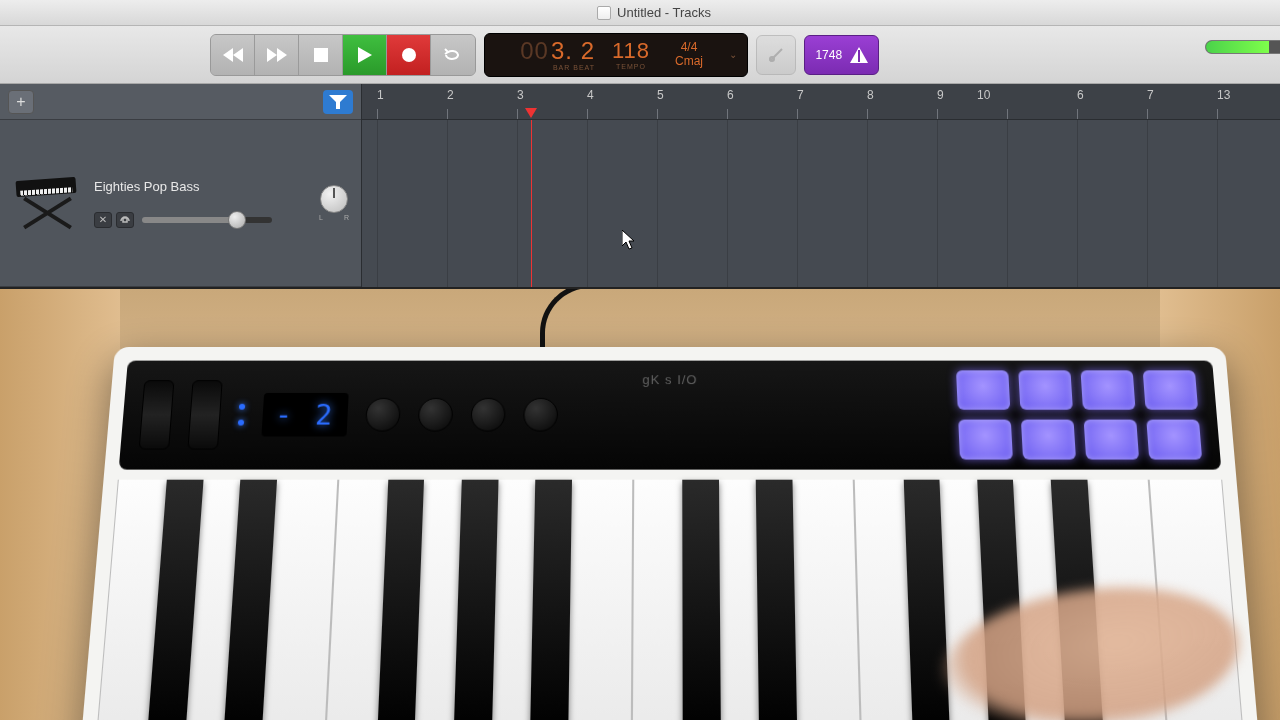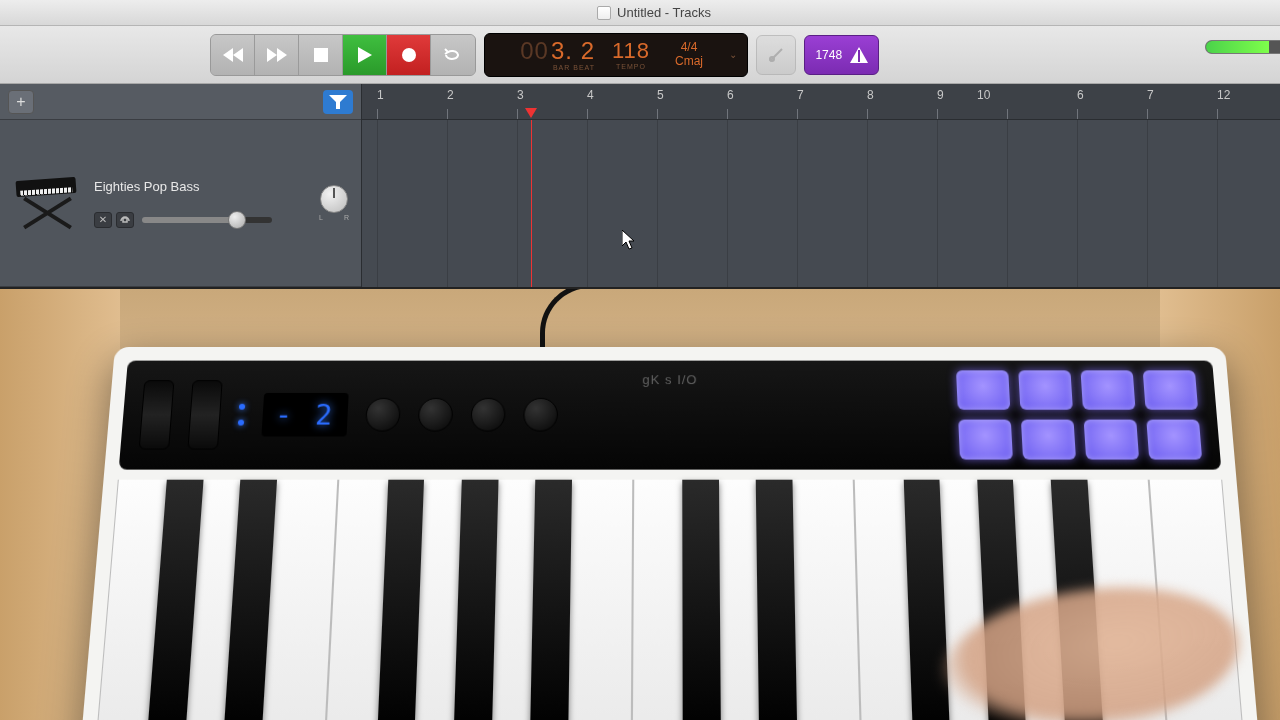--- a/index.html
+++ b/index.html
@@ -481,21 +481,21 @@
         <div class="ruler-num" style="left: 505px;">8</div>
         <div class="ruler-tick" style="left: 505px;"></div>
         <div class="ruler-num" style="left: 575px;">9</div>
         <div class="ruler-tick" style="left: 575px;"></div>
         <div class="ruler-num" style="left: 615px;">10</div>
         <div class="ruler-tick" style="left: 645px;"></div>
         <div class="ruler-num" style="left: 715px;">6</div>
         <div class="ruler-tick" style="left: 715px;"></div>
         <div class="ruler-num" style="left: 785px;">7</div>
         <div class="ruler-tick" style="left: 785px;"></div>
-        <div class="ruler-num" style="left: 855px;">12</div>
+        <div class="ruler-num" style="left: 855px;">13</div>
         <div class="ruler-tick" style="left: 855px;"></div>
         <div class="playhead-marker" style="left: 169px;"></div>
       </div>
     <div class="arrange" id="arrange">
       <div class="cursor" style="left:260px;top:110px">
         <svg width="16" height="20">
             <polygon points="0,0 0,16 4,12 7,19 10,18 7,11 12,11" fill="#fff" stroke="#000" stroke-width="1"></polygon>
           </svg>
       </div>
     <div class="grid-line" style="left: 15px;"></div>

